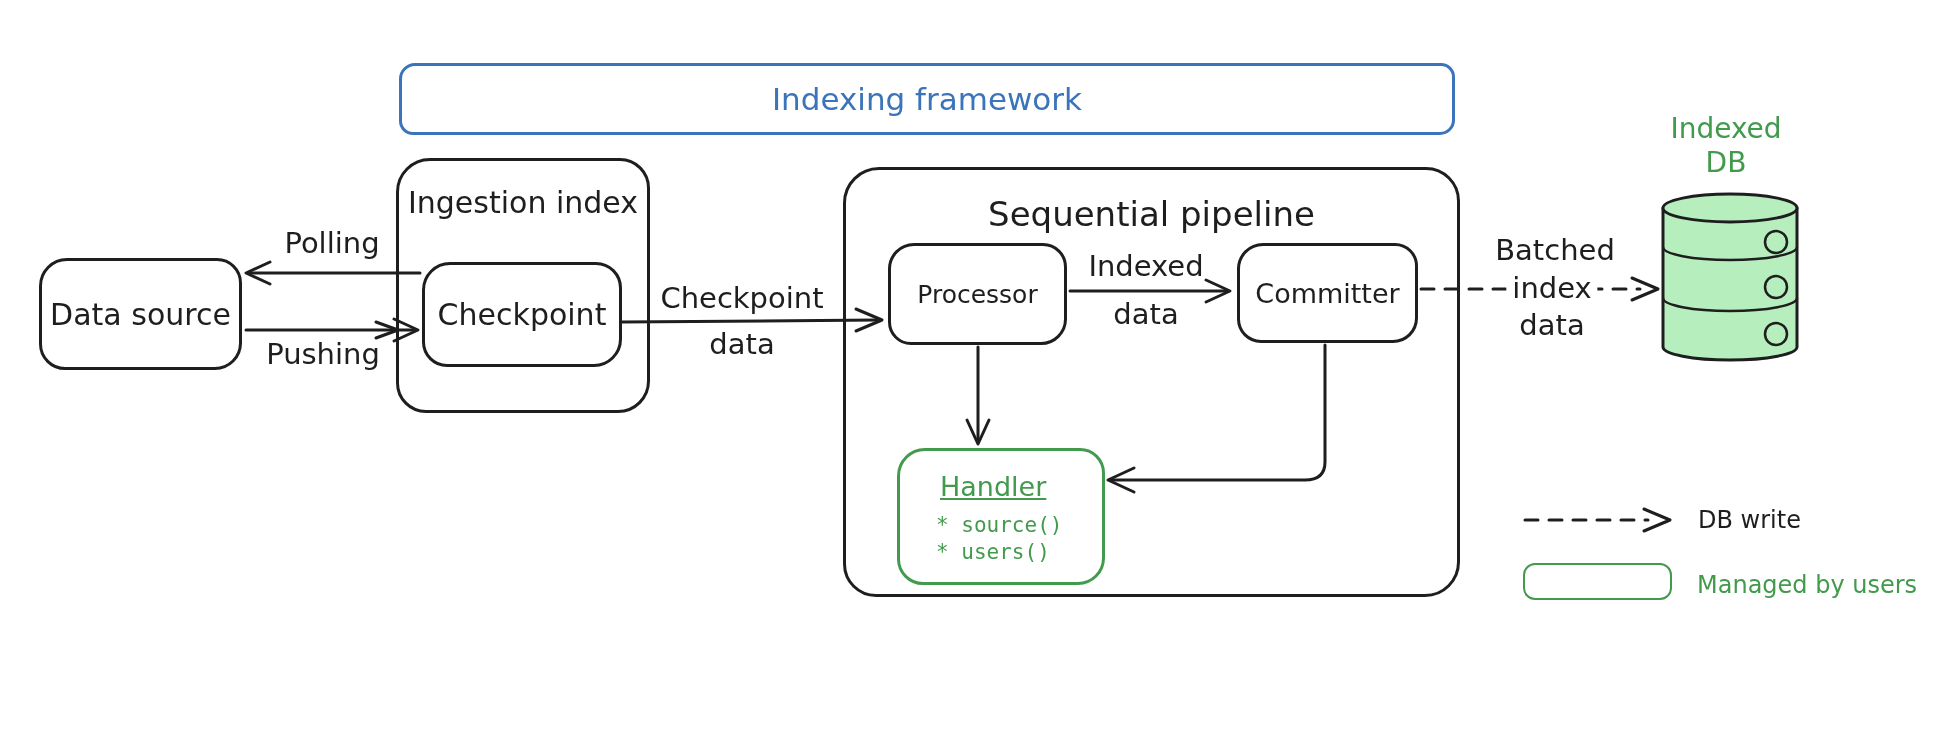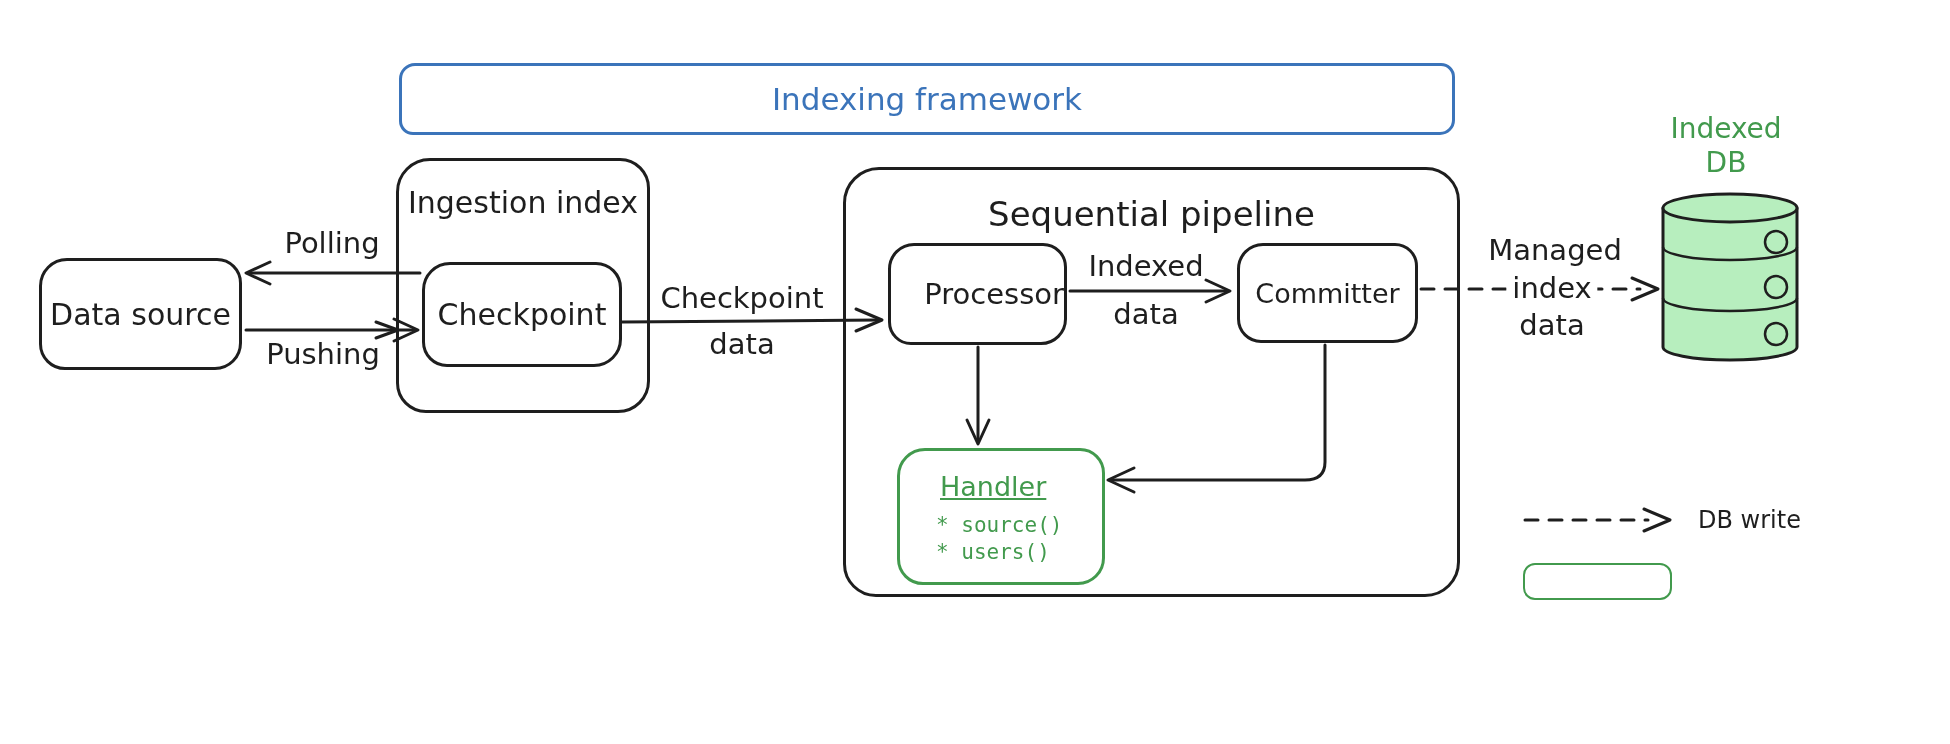--- a/index.html
+++ b/index.html
@@ -29,21 +29,21 @@
   .ingestion .lbl{margin-top:24px;}
   .broadcaster{left:422px;top:262px;width:200px;height:105px;
       border-radius:28px 26px 28px 25px;font-size:30px;}
   .datasource{left:39px;top:258px;width:203px;height:112px;
       border-radius:28px 25px 27px 26px;font-size:30px;}
   .pipeline{left:843px;top:167px;width:617px;height:430px;
       border-width:3.5px;border-radius:36px 34px 35px 33px;align-items:flex-start;
       font-size:34px;background:transparent;}
   .pipeline .lbl{margin-top:24px;}
   .processor{left:888px;top:243px;width:179px;height:102px;
-      border-radius:26px 24px 26px 23px;font-size:29px;justify-content:flex-end;}
+      border-radius:26px 24px 26px 23px;font-size:25px;}
   .committer{left:1237px;top:243px;width:181px;height:100px;
       border-radius:26px 23px 25px 24px;font-size:27px;}
   .handler{left:897px;top:448px;width:208px;height:137px;
       border:3px solid var(--green);border-radius:28px 25px 27px 26px;
       display:block;color:var(--green);}
   .handler .h-title{margin:20px 0 10px 40px;font-size:27px;text-decoration:underline;}
   .handler .h-method{margin-left:36px;font-size:21px;line-height:27px;
       font-family:"DejaVu Sans Mono","Liberation Mono",monospace;}
 
   
@@ -161,25 +161,26 @@
 
   <div class="elabel" style="left:332px;top:243px;">Polling</div>
   <div class="elabel" style="left:323px;top:354px;">Pushing</div>
 
   <div class="elabel" style="left:742px;top:298px;">Checkpoint</div>
   <div class="elabel" style="left:742px;top:344px;">data</div>
 
   <div class="elabel" style="left:1146px;top:266px;">Indexed</div>
   <div class="elabel" style="left:1146px;top:314px;">data</div>
 
-  <div class="elabel" style="left:1555px;top:250px;">Managed</div>
+  <div class="elabel" style="left:1555px;top:250px;">Batched</div>
   <div class="elabel onwhite" style="left:1552px;top:288px;">index</div>
   <div class="elabel" style="left:1552px;top:325px;">data</div>
 
   <div class="dblabel">
     <div>Indexed</div>
     <div>DB</div>
   </div>
 
   <div class="elabel small legend-text" style="left:1698px;top:520px;transform:translate(0,-50%);">DB write</div>
   <div class="box legend-box"></div>
+  <div class="elabel small green legend-text" style="left:1697px;top:585px;transform:translate(0,-50%);">Managed by users</div>
 
 </div>
 
 </body></html>

